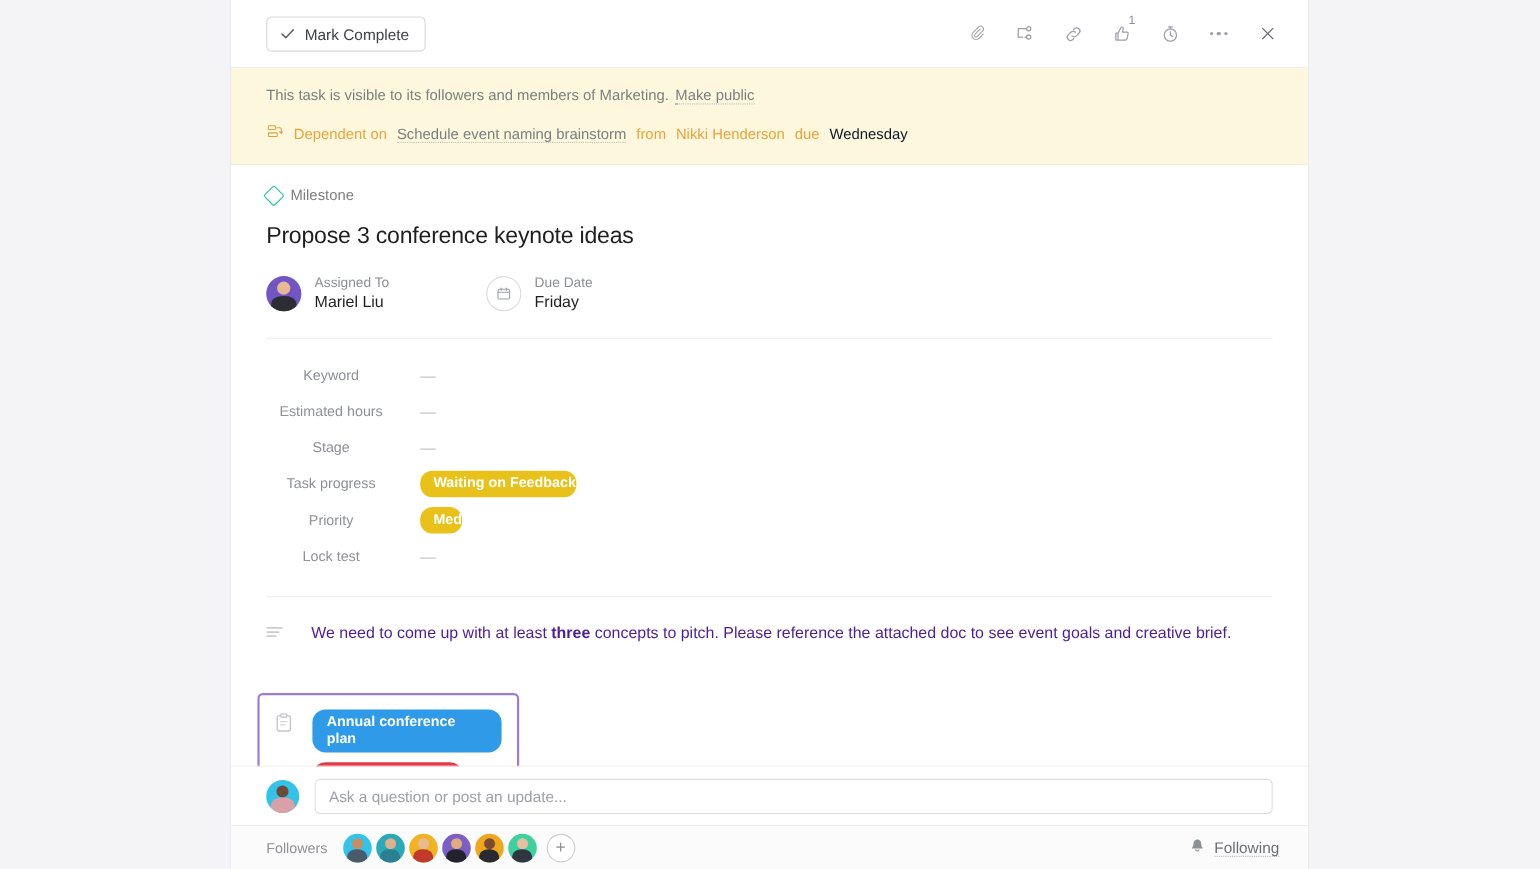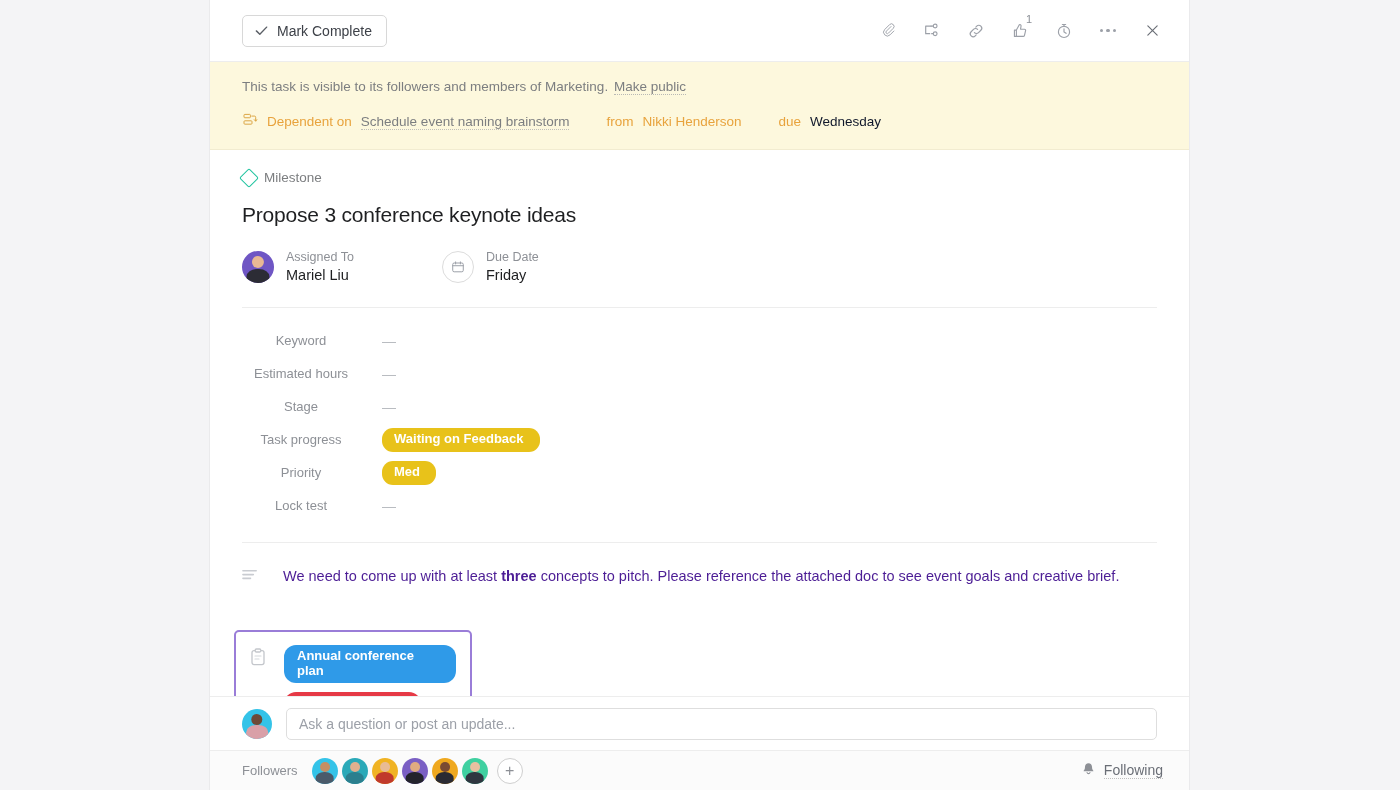--- a/index.html
+++ b/index.html
@@ -59,21 +59,21 @@
   }
   #dependency-line {
     margin-top: 18px; font-size: 13.5px;
     display: flex; align-items: center; gap: 9px;
     color: #e8a33d;
   }
   #dependency-line .dep-strong { color: #0f172a; }
   #dep-task {
     color: #7c7e80; border-bottom: 1px dotted #c0bfb8; cursor: pointer;
   }
-  #dep-from, #dep-due { color: #e8a33d; margin-left: 28px; }
+  #dep-from, #dep-due { color: #e8a33d; }
   #dep-person { color: #e8a33d; }
 
   
   #body { padding: 0 32px; }
   #milestone-row {
     display: flex; align-items: center; gap: 8px;
     padding-top: 20px; font-size: 13.5px; color: #7c7e80;
   }
   .diamond {
     width: 14px; height: 14px; transform: rotate(45deg);
@@ -104,21 +104,21 @@
   
   #fields { padding: 16px 0 14px 0; }
   .field-row { display: flex; align-items: center; min-height: 33px; }
   .field-label {
     width: 140px; text-align: center; font-size: 13px;
     color: #8d9096; flex: none; padding-right: 22px;
   }
   .field-empty { color: #b9bcc1; font-size: 14px; }
   .pill {
     display: inline-block; border-radius: 11px; color: #fff;
-    font-size: 13px; font-weight: bold; padding: 4px 16px 5px 12px;
+    font-size: 13px; font-weight: bold; padding: 4px 0 5px 12px;
     line-height: 1.1;
   }
 
   
   #description-row {
     display: flex; gap: 24px; padding: 22px 0 10px 0;
   }
   #desc-icon { padding-top: 4px; flex: none; }
   #description-text {
     font-size: 14.5px; color: #4c1d95; line-height: 1.53; max-width: 840px;

